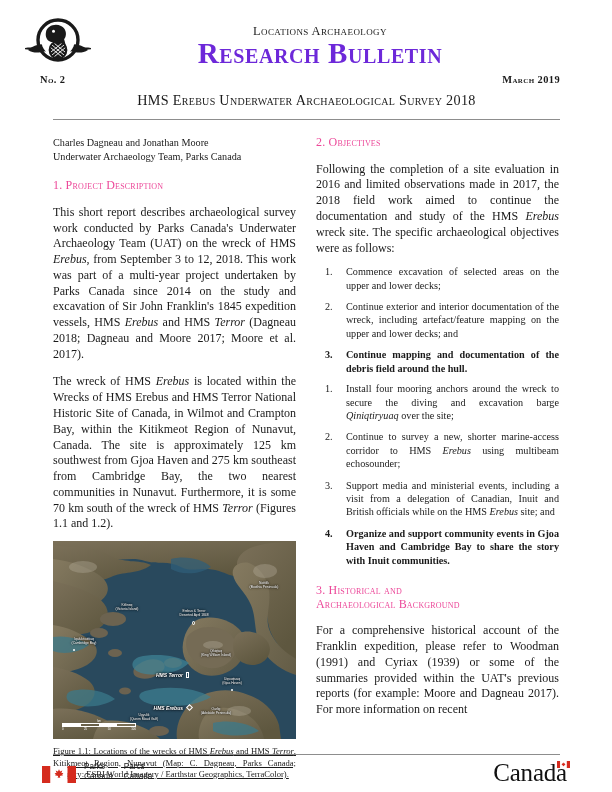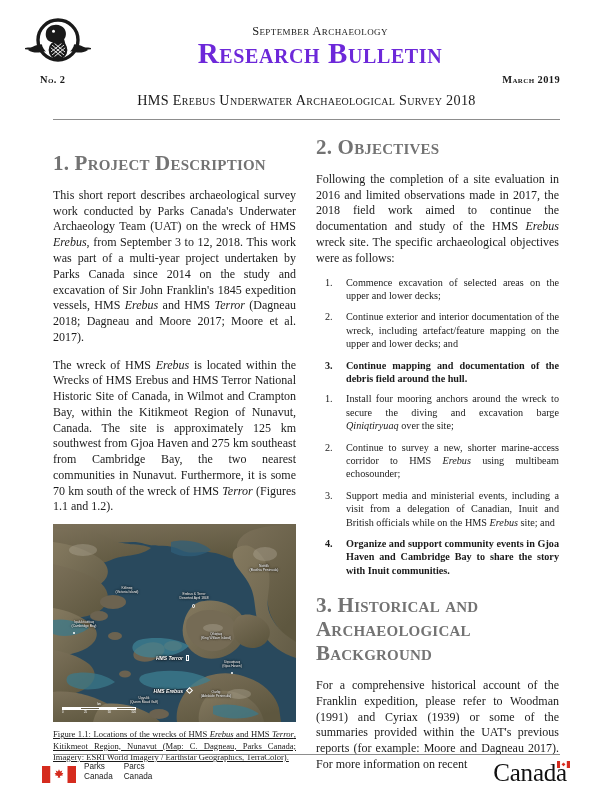--- a/index.html
+++ b/index.html
@@ -111,27 +111,27 @@
   .col-right { left: 316px; }
 
   .byline {
     font-size: 10.2px;
     line-height: 1.33;
     margin: 0 0 0 0;
   }
   .byline div { white-space: nowrap; }
 
   h2.section {
-    font-size: 21px;
-    font-weight: bold;
+    font-size: 12px;
+    font-weight: normal;
     font-variant: small-caps;
     letter-spacing: 0.2px;
     margin: 16px 0 7px 0;
     line-height: 1.14;
-    color: #737373;
+    color: #ec4899;
   }
   h2.section.tight { margin-top: 0; }
 
   p.body {
     font-size: 12px;
     line-height: 1.315;
     text-align: justify;
     margin: 12px 0 9px 0;
     hyphens: auto;
     -webkit-hyphens: auto;
@@ -352,30 +352,34 @@
           <line x1="32.5" y1="29.5" x2="43" y2="38"></line>
           <line x1="28.5" y1="33.5" x2="39.5" y2="42.5"></line>
           <line x1="42" y1="31" x2="30" y2="41"></line>
           <line x1="39.5" y1="29.5" x2="29" y2="38"></line>
           <line x1="43.5" y1="33.5" x2="32.5" y2="42.5"></line>
         </g>
         <circle cx="36" cy="36" r="8.6" fill="none" stroke="#1a1a1a" stroke-width="1.6"></circle>
       </svg>
     </div>
 
-    <div class="mast-eyebrow">September Archaeology</div>
+    <div class="mast-eyebrow">Locations Archaeology</div>
     <div class="mast-title">Research Bulletin</div>
     <div class="mast-issue">No. 2</div>
     <div class="mast-date">March 2019</div>
     <div class="mast-subtitle">HMS Erebus Underwater Archaeological Survey 2018</div>
     <div class="mast-rule"></div>
   </div>
 
   <div class="col col-left">
 
+    <div class="byline">
+      <div>Charles Dagneau and Jonathan Moore</div>
+      <div>Underwater Archaeology Team, Parks Canada</div>
+    </div>
 
     <h2 class="section">1. Project Description</h2>
 
     <p class="body"><span>This short report describes archaeological survey work conducted by Parks Canada's Underwater Archaeology Team (UAT) on the wreck of HMS </span><em>Erebus</em><span>, from September 3 to 12, 2018. This work was part of a multi-year project undertaken by Parks Canada since 2014 on the study and excavation of Sir John Franklin's 1845 expedition vessels, HMS </span><em>Erebus</em><span> and HMS </span><em>Terror</em><span> (Dagneau 2018; Dagneau and Moore 2017; Moore et al. 2017).</span></p>
 
     <p class="body"><span>The wreck of HMS </span><em>Erebus</em><span> is located within the Wrecks of HMS Erebus and HMS Terror National Historic Site of Canada, in Wilmot and Crampton Bay, within the Kitikmeot Region of Nunavut, Canada. The site is approximately 125 km southwest from Gjoa Haven and 275 km southeast from Cambridge Bay, the two nearest communities in Nunavut. Furthermore, it is some 70 km south of the wreck of HMS </span><em>Terror</em><span> (Figures 1.1 and 1.2).</span></p>
 
     <div class="figure">
       <div class="map">
         <svg width="243" height="198" viewBox="0 0 243 198">

